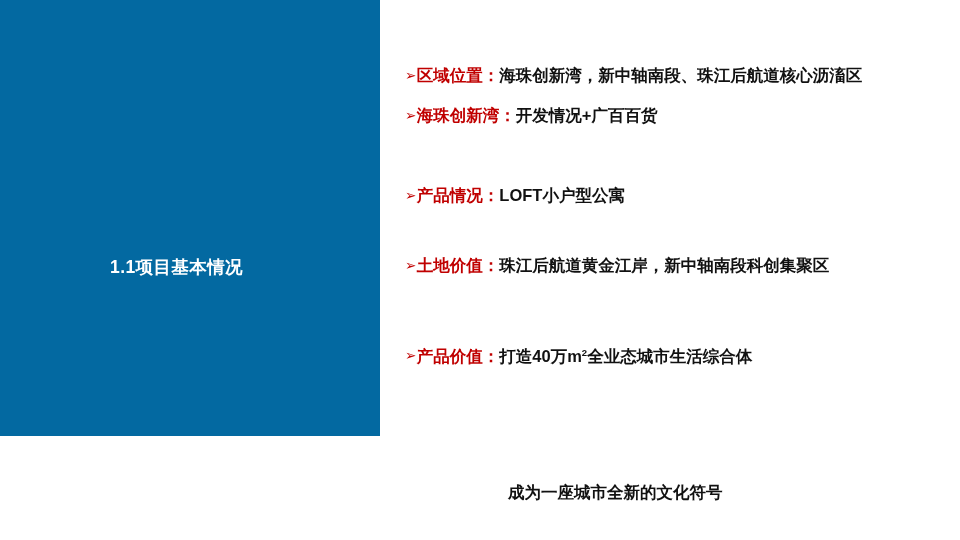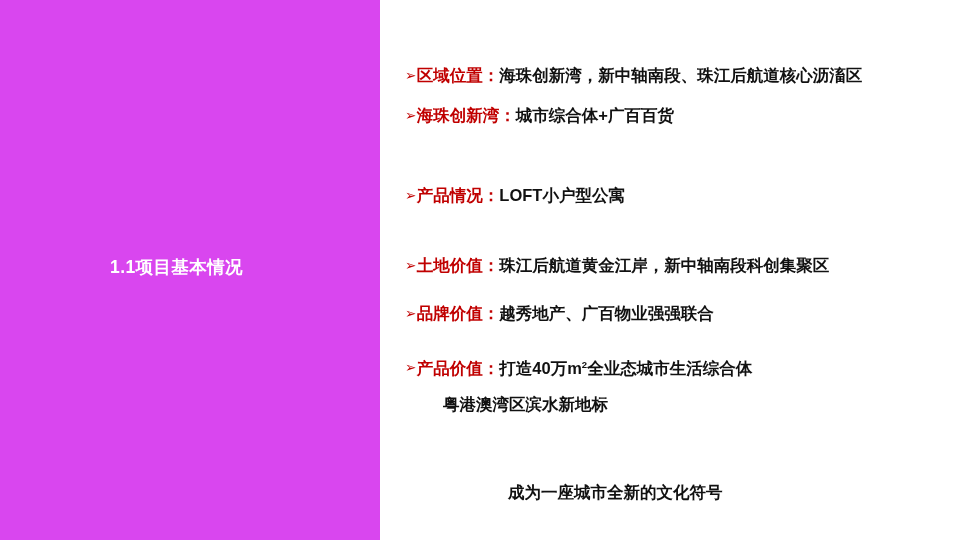--- a/index.html
+++ b/index.html
@@ -18,22 +18,22 @@
     width: 960px;
     height: 540px;
     background: #ffffff;
   }
   
   #left-panel {
     position: absolute;
     left: 0;
     top: 0;
     width: 380px;
-    height: 540px;
-    background: #d946ef;
+    height: 436px;
+    background: #0369a1;
   }
   #section-title {
     position: absolute;
     left: 110px;
     top: 255px;
     width: 160px;
     color: #ffffff;
     font-size: 17.5px;
     font-weight: bold;
     line-height: 25px;
@@ -83,59 +83,55 @@
   }
 
   
   #line-region   { left: 25px; top: 64px; }
   #line-partner  { left: 25px; top: 104px; }
   #line-devel    { left: 25px; top: 144px; }
   #line-product  { left: 25px; top: 184px; }
   
   #line-land     { left: 25px; top: 254px; }
   #line-brand    { left: 25px; top: 302px; }
-  #line-pvalue   { left: 25px; top: 342px; margin-top: 12px; }
+  #line-pvalue   { left: 25px; top: 342px; }
   
   #line-tail-1   { left: 63px; top: 393px; }
   #line-tail-2   { left: 128px; top: 439px; margin-top: 42px; }
 </style>
 </head>
 <body>
 
 <div id="slide">
 
   <div id="left-panel">
     <div id="section-title">1.1项目基本情况</div>
   </div>
 
   <div id="content">
 
     <div class="bullet-line" id="line-region">
       <span class="arrow">➢</span><span class="label">区域位置：</span><span class="value">海珠创新湾，新中轴南段、珠江后航道核心沥滀区</span>
     </div>
 
     <div class="bullet-line" id="line-partner">
-      <span class="arrow">➢</span><span class="label">海珠创新湾：</span><span class="value">城市综合体+广百百货</span>
+      <span class="arrow">➢</span><span class="label">海珠创新湾：</span><span class="value">开发情况+广百百货</span>
     </div>
 
 
     <div class="bullet-line" id="line-product">
       <span class="arrow">➢</span><span class="label">产品情况：</span><span class="value">LOFT小户型公寓</span>
     </div>
 
     <div class="bullet-line" id="line-land">
       <span class="arrow">➢</span><span class="label">土地价值：</span><span class="value">珠江后航道黄金江岸，新中轴南段科创集聚区</span>
     </div>
 
-    <div class="bullet-line" id="line-brand">
-      <span class="arrow">➢</span><span class="label">品牌价值：</span><span class="value">越秀地产、广百物业强强联合</span>
-    </div>
 
     <div class="bullet-line" id="line-pvalue">
       <span class="arrow">➢</span><span class="label">产品价值：</span><span class="value">打造40万m</span><span class="value sup">2</span><span class="value">全业态城市生活综合体</span>
     </div>
 
-    <div class="plain-line" id="line-tail-1">粤港澳湾区滨水新地标</div>
 
     <div class="plain-line" id="line-tail-2">成为一座城市全新的文化符号</div>
 
   </div>
 </div>
 
 </body></html>

